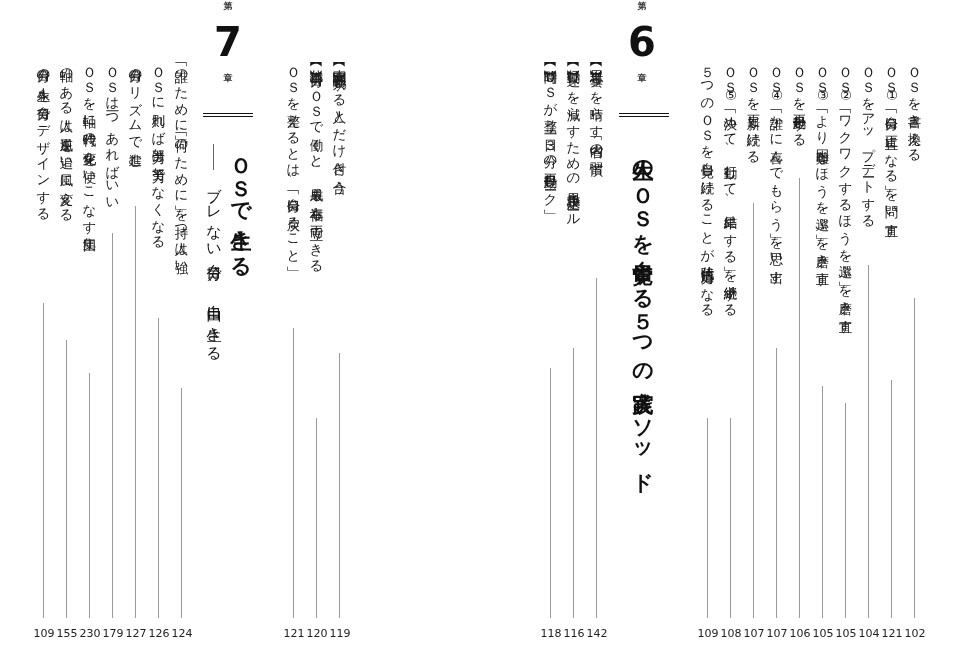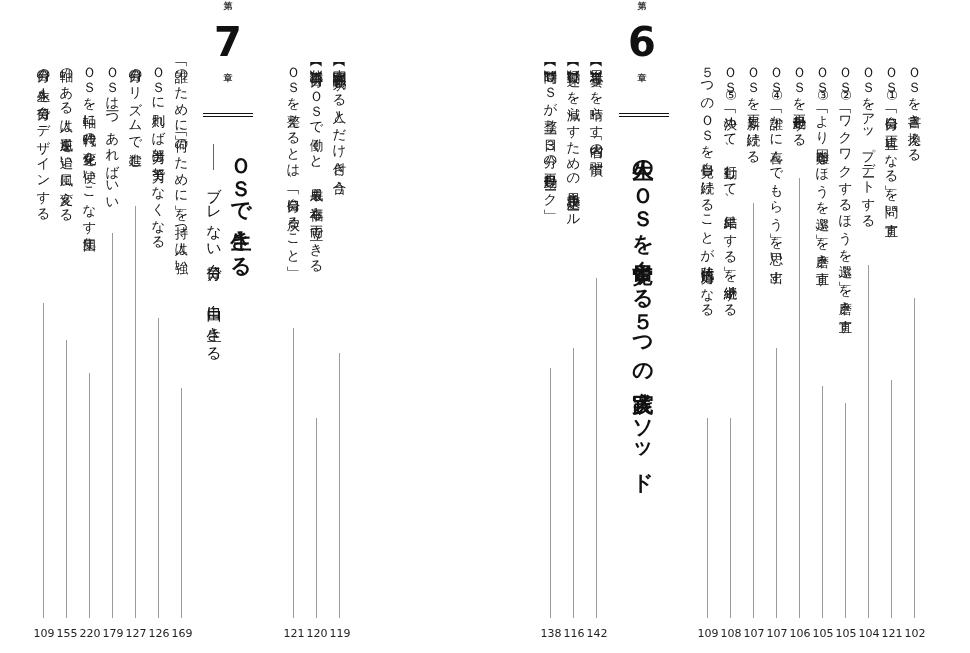--- a/index.html
+++ b/index.html
@@ -88,21 +88,21 @@
   <span class="page">142</span>
 </div>
 <div class="entry" style="left:564px">
   <span class="text">【行動】迷いを減らすための意思決定ルール</span>
   <span class="leader" style="height:270px"></span>
   <span class="page">116</span>
 </div>
 <div class="entry" style="left:541px">
   <span class="text">【時間】ＯＳが整う「一日３分の再起動ワーク」</span>
   <span class="leader" style="height:250px"></span>
-  <span class="page">138</span>
+  <span class="page">118</span>
 </div>
 
 <div class="entry" style="left:330px">
   <span class="text">【人間関係】共鳴する人とだけ付き合う</span>
   <span class="leader" style="height:265px"></span>
   <span class="page">119</span>
 </div>
 <div class="entry" style="left:307px">
   <span class="text">【仕事】自分のＯＳで働くと、成果も幸福も両立できる</span>
   <span class="leader" style="height:200px"></span>
@@ -118,41 +118,41 @@
 <div class="chap-num" style="left:208px; top:22px">7</div>
 <div class="chap-label" style="left:218px; top:72px">章</div>
 <div class="chap-rule" style="left:203px; top:113px; width:50px"></div>
 <div class="chap-title" style="left:228px; top:142px">ＯＳで生きる</div>
 <div class="sub-dash" style="left:213px; top:144px; height:26px"></div>
 <div class="chap-sub" style="left:204px; top:176px">ブレない自分で、自由に生きる</div>
 
 <div class="entry" style="left:172px">
   <span class="text">「誰のために」「何のために」を持つ人は強い</span>
   <span class="leader" style="height:230px"></span>
-  <span class="page">169</span>
+  <span class="page">124</span>
 </div>
 <div class="entry" style="left:149px">
   <span class="text">ＯＳに則れば努力は努力でなくなる</span>
   <span class="leader" style="height:300px"></span>
   <span class="page">126</span>
 </div>
 <div class="entry" style="left:126px">
   <span class="text">自分のリズムで進む</span>
   <span class="leader" style="height:412px"></span>
   <span class="page">127</span>
 </div>
 <div class="entry" style="left:103px">
   <span class="text">ＯＳは一つあればいい</span>
   <span class="leader" style="height:385px"></span>
   <span class="page">179</span>
 </div>
 <div class="entry" style="left:80px">
   <span class="text">ＯＳを軸に時代の変化を使いこなす集団</span>
   <span class="leader" style="height:245px"></span>
-  <span class="page">220</span>
+  <span class="page">230</span>
 </div>
 <div class="entry" style="left:57px">
   <span class="text">軸のある人は逆風を追い風に変える</span>
   <span class="leader" style="height:278px"></span>
   <span class="page">155</span>
 </div>
 <div class="entry" style="left:34px">
   <span class="text">自分の人生を自分でデザインする</span>
   <span class="leader" style="height:315px"></span>
   <span class="page">109</span>

